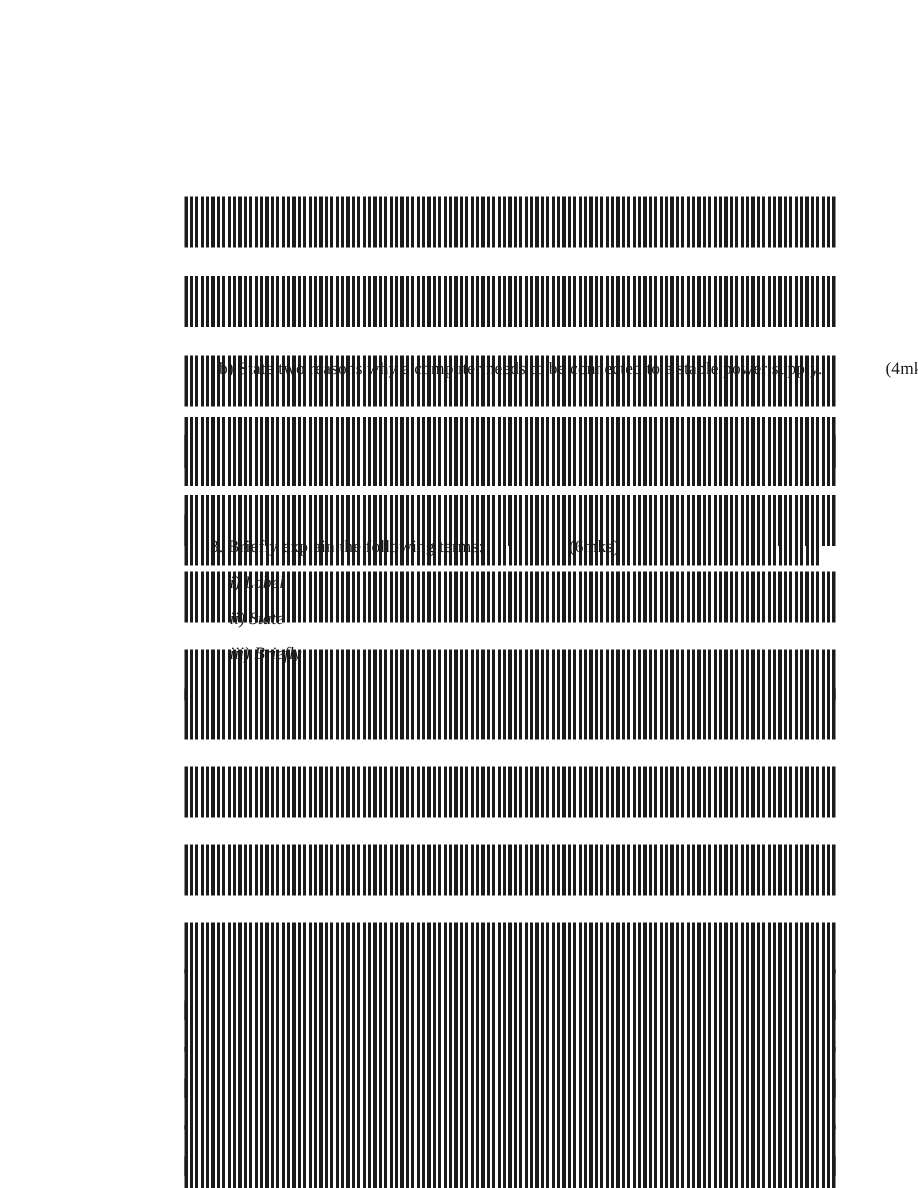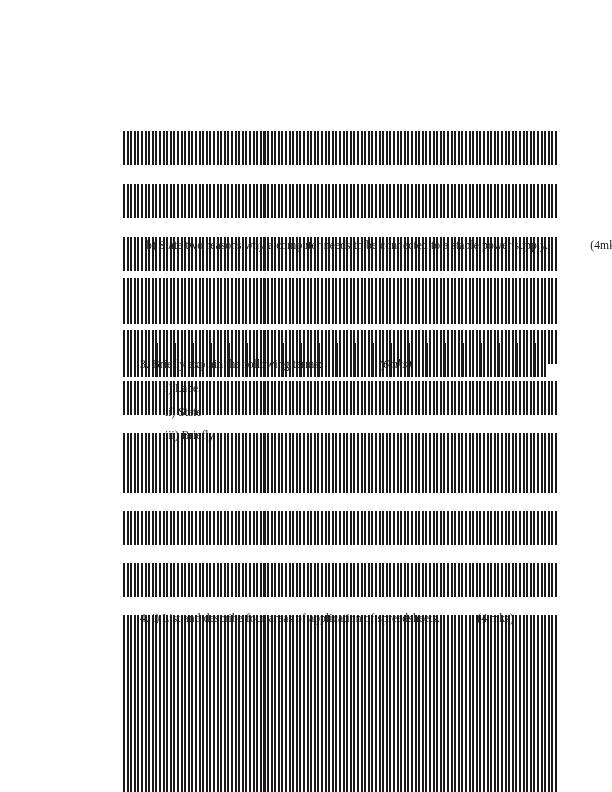--- a/index.html
+++ b/index.html
@@ -44,30 +44,31 @@
   .qline {
     position: absolute;
     font-size: 11.6px;
     line-height: 15px;
     white-space: nowrap;
     letter-spacing: 0.1px;
   }
   #q2b { top: 187px; left: 78px; }
   #q2b .marks { margin-left: 8px; }
   #q3  { top: 306px; left: 72px; }
-  #q3 .marks { margin-left: 23px; font-style: italic; }
+  #q3 .marks { margin-left: 23px; }
   #q4  { top: 560px; left: 72px; }
   #q4 .marks { margin-left: 3px; }
 
   .subitem {
     position: absolute;
-    left: 114px;
+    left: 102px;
     font-size: 11.6px;
     line-height: 15px;
     white-space: nowrap;
+    font-style: italic;
   }
   #q3i1 { top: 330px; }
   #q3i2 { top: 354px; }
   #q3i3 { top: 377px; }
 </style>
 </head>
 <body>
 
 <div class="page">
 
@@ -101,23 +102,20 @@
   <div class="lines" id="block3">
       <div class="dotline"></div>
       <div class="dotline"></div>
       <div class="dotline"></div>
       <div class="dotline"></div>
       <div class="dotline"></div>
       <div class="dotline"></div>
       <div class="dotline"></div>
     </div>
 
-  <div class="qline" id="q4">
-    <span>4. i) List and describe four areas of application of spreadsheets.</span><span class="marks">(4 mks)</span>
-  </div>
 
   <div class="lines" id="block4">
       <div class="dotline"></div>
       <div class="dotline"></div>
       <div class="dotline"></div>
       <div class="dotline"></div>
       <div class="dotline"></div>
     </div>
 
 </div>

